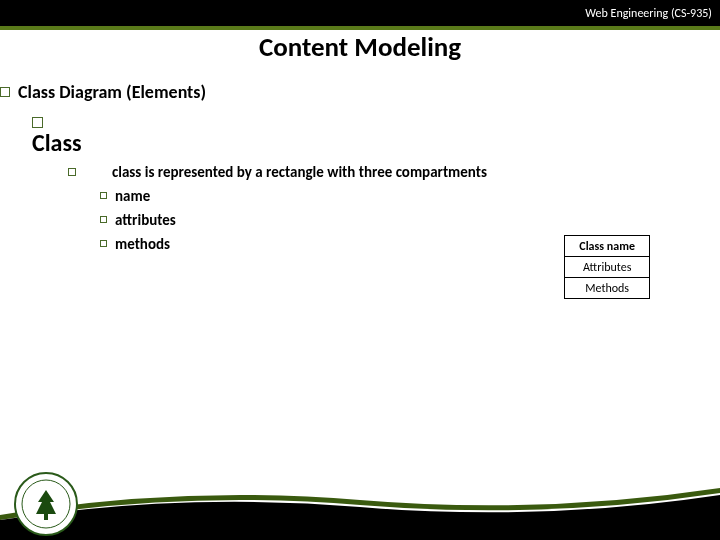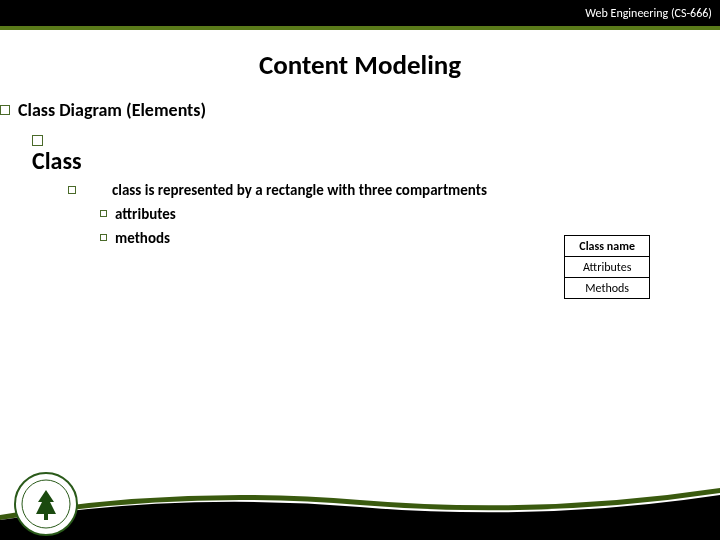--- a/index.html
+++ b/index.html
@@ -24,21 +24,20 @@
   .header-text {
     color: #ffffff;
     font-size: 12px;
     font-weight: 500;
   }
   .title {
     text-align: center;
     font-size: 27px;
     font-weight: bold;
     color: #000000;
-    margin-top: 18px;
     margin-bottom: 18px;
   }
   .content {
     padding-right: 24px;
   }
   .bullet-row {
     display: flex;
     align-items: flex-start;
     margin-bottom: 6px;
   }
@@ -128,21 +127,21 @@
     font-size: 12px;
     font-style: italic;
     color: #333333;
     text-decoration: underline;
   }
 </style>
 </head>
 <body>
 
 <div class="header-bar">
-  <span class="header-text">Web Engineering (CS-666)</span>
+  <span class="header-text">Web Engineering (CS-935)</span>
 </div>
 
 <h1 class="title">Content Modeling</h1>
 
 <div class="content">
 
   <div class="bullet-row">
     <span class="sq sq-l1"></span>
     <span class="level1-text">Class Diagram (Elements)</span>
   </div>
@@ -152,20 +151,24 @@
     <span class="level2-text">Class</span>
   </div>
 
   <div class="bullet-row level3">
     <span class="sq sq-l3"></span>
     <span class="level3-text">
       <span>class is represented by a </span><span>rectangle</span><span> with three compartments</span>
     </span>
   </div>
 
+  <div class="bullet-row level4">
+    <span class="sq sq-l4"></span>
+    <span class="level4-text">name</span>
+  </div>
   <div class="bullet-row level4">
     <span class="sq sq-l4"></span>
     <span class="level4-text">attributes</span>
   </div>
   <div class="bullet-row level4">
     <span class="sq sq-l4"></span>
     <span class="level4-text">methods</span>
   </div>
 
 </div>

